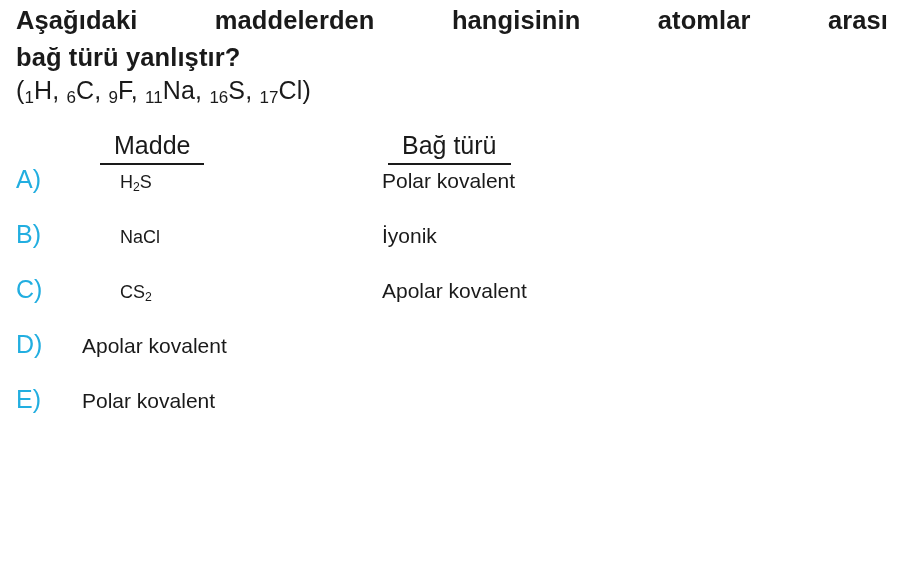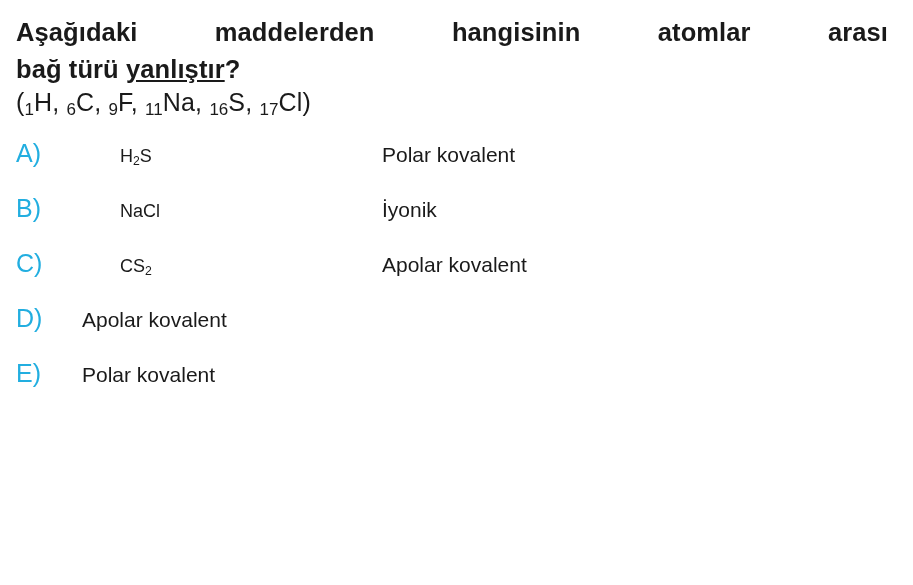--- a/index.html
+++ b/index.html
@@ -12,39 +12,38 @@
     height: 585px;
     font-family: "Liberation Sans", sans-serif;
     color: #1a1a1a;
     overflow: hidden;
   }
   .page {
     position: relative;
     width: 913px;
     height: 455px;
     box-sizing: border-box;
-    padding: 14px 20px 0 16px;
+    padding: 2px 20px 0 16px;
   }
   .question {
     font-size: 25.5px;
     font-weight: bold;
     line-height: 1.46;
     text-align: justify;
     text-align-last: left;
     letter-spacing: 0.1px;
     max-width: 880px;
   }
   .question .line1 {
     display: block;
     text-align: justify;
     text-align-last: justify;
     width: 872px;
   }
   .underline {
-    text-decoration: underline;
     text-underline-offset: 2px;
     margin-top: 7px;
   }
   .elements {
     font-size: 25px;
     font-weight: normal;
     margin-top: 0;
     letter-spacing: 0.2px;
   }
   sub {
@@ -131,20 +130,29 @@
     <span>(</span><span><sub>1</sub><span>H</span></span>,
     <span><sub>6</sub><span>C</span></span>,
     <span><sub>9</sub><span>F</span></span>,
     <span><sub>11</sub><span>Na</span></span>,
     <span><sub>16</sub><span>S</span></span>,
     <span><sub>17</sub><span>Cl</span></span><span>)</span>
   </div>
 
   <div class="table">
 
+    <div class="head-row">
+      <div class="col-letter"></div>
+      <div class="col-madde">
+        <span class="head-label head-madde">Madde</span>
+      </div>
+      <div class="col-bag">
+        <span class="head-label head-bag">Bağ türü</span>
+      </div>
+    </div>
 
     <div class="opt-row">
       <div class="opt-letter">A)</div>
       <div class="opt-formula"><span>H</span><sub>2</sub><span>S</span></div>
       <div class="opt-bond">Polar kovalent</div>
     </div>
 
     <div class="opt-row">
       <div class="opt-letter">B)</div>
       <div class="opt-formula"><span>NaCl</span></div>

